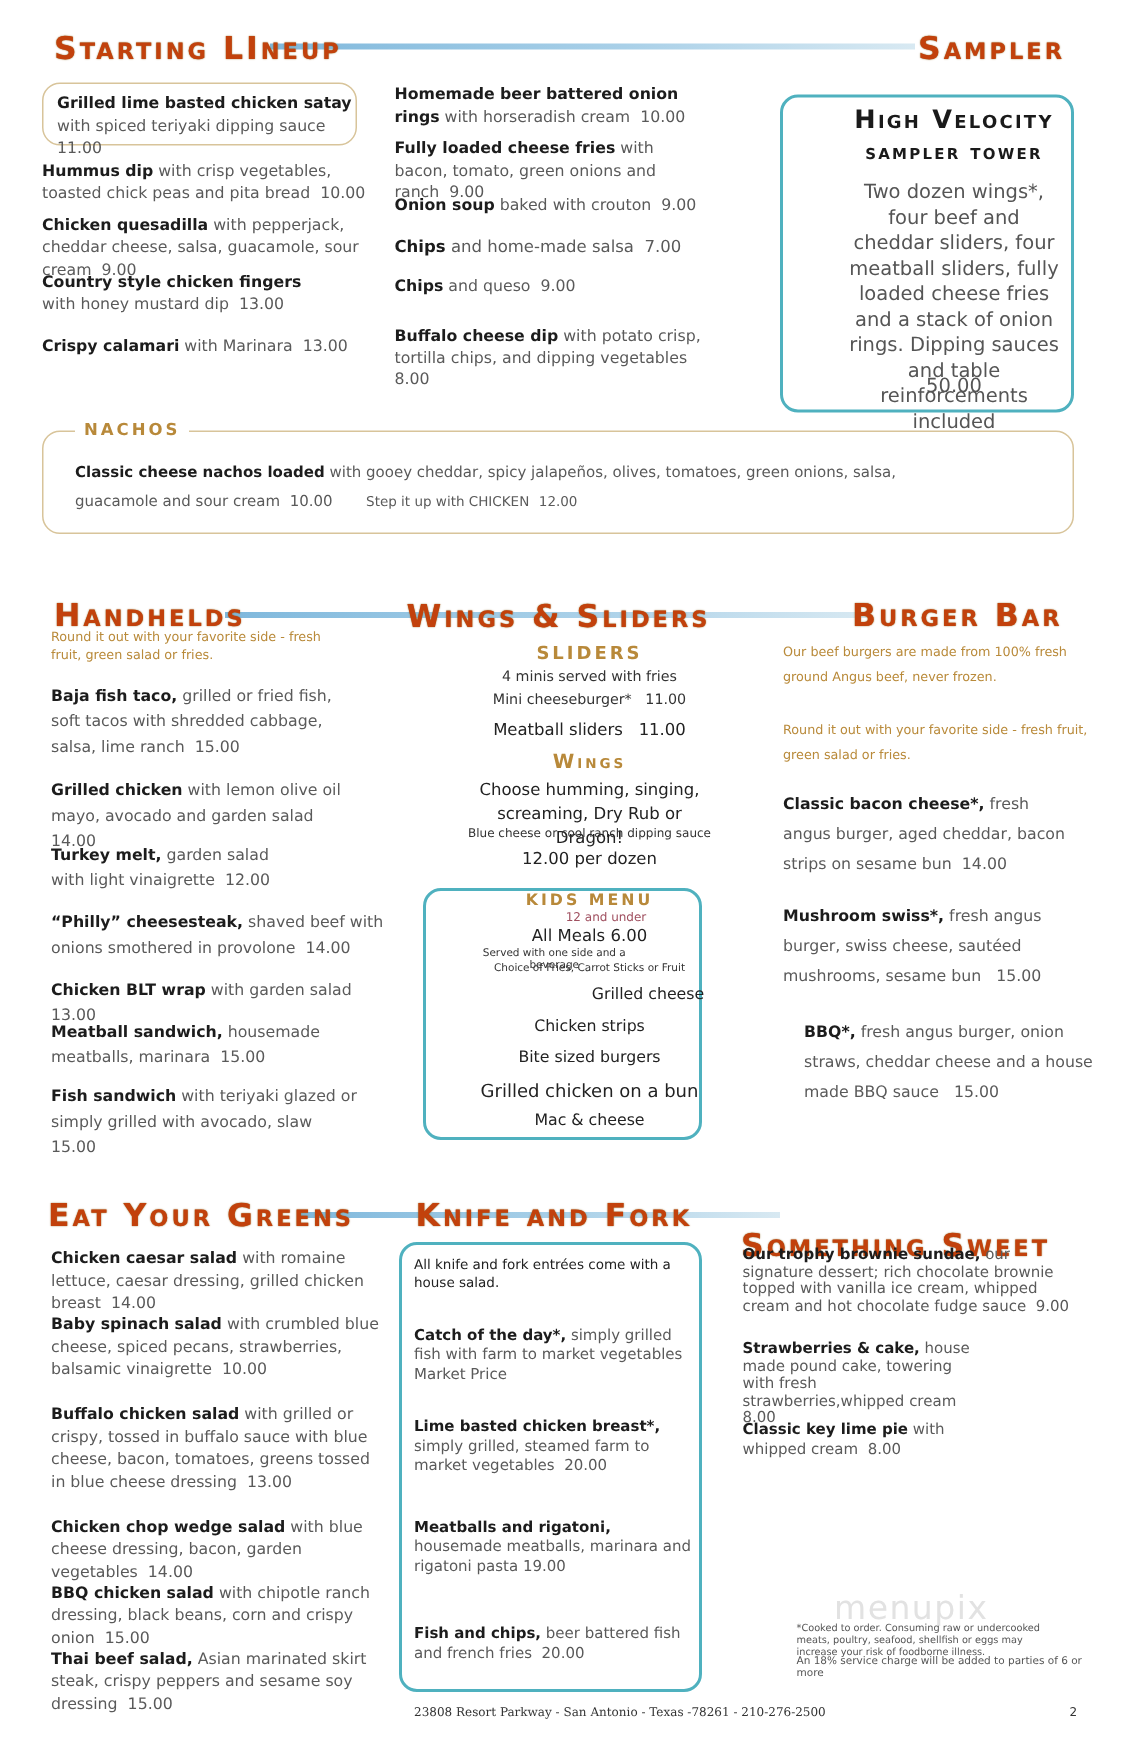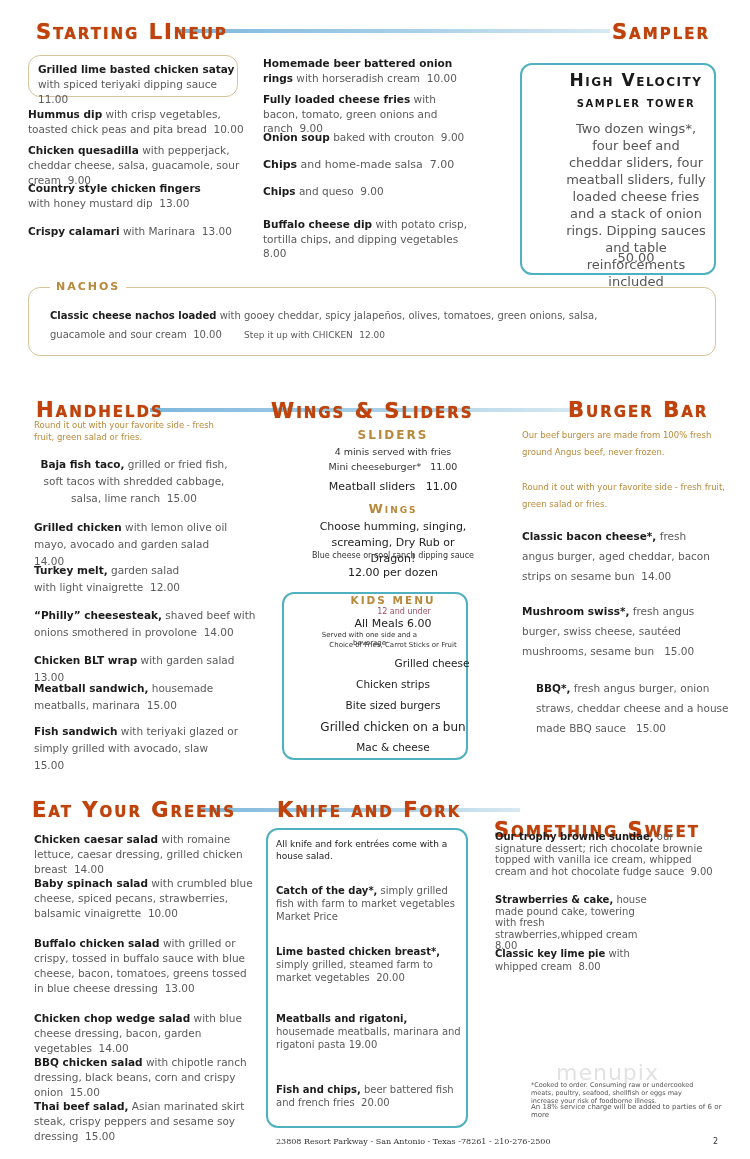--- a/index.html
+++ b/index.html
@@ -87,21 +87,21 @@
   &nbsp;&nbsp;&nbsp;&nbsp;&nbsp;&nbsp;<span style="font-size:9px;">Step it up with CHICKEN</span>&nbsp;&nbsp;<span style="font-size:9px;">12.00</span>
 </div>
 
 <div class="rule" style="left:150px; top:408px; width:430px;"></div>
 <div class="heading" style="left:36px; top:398px;">Handhelds</div>
 <div class="heading" style="left:271px; top:399px;">Wings &amp; Sliders</div>
 <div class="heading" style="left:568px; top:398px;">Burger Bar</div>
 
 <div class="note" style="left:34px; top:419px; width:200px; font-size:8.5px; line-height:12px;">Round it out with your favorite side - fresh fruit, green salad or fries.</div>
 
-<div class="item" style="left:34px; top:456px; width:200px; font-size:10.5px; line-height:17px;text-align:center;">
+<div class="item" style="left:34px; top:456px; width:200px; font-size:10.5px; line-height:17px;">
   <span class="name">Baja fish taco,</span><span> grilled or fried fish, soft tacos with shredded cabbage, salsa, lime ranch</span>&nbsp; <span>15.00</span>
 </div>
 <div class="item" style="left:34px; top:519px; width:205px; font-size:10.5px; line-height:17px;">
   <span class="name">Grilled chicken</span><span> with lemon olive oil mayo, avocado and garden salad</span>&nbsp; <span>14.00</span>
 </div>
 <div class="item" style="left:34px; top:562px; width:165px; font-size:10.5px; line-height:17px;">
   <span class="name">Turkey melt,</span><span> garden salad with light vinaigrette</span>&nbsp; <span>12.00</span>
 </div>
 <div class="item" style="left:34px; top:607px; width:225px; font-size:10.5px; line-height:17px;">
   <span class="name">“Philly” cheesesteak,</span><span> shaved beef with onions smothered in provolone</span>&nbsp; <span>14.00</span>

